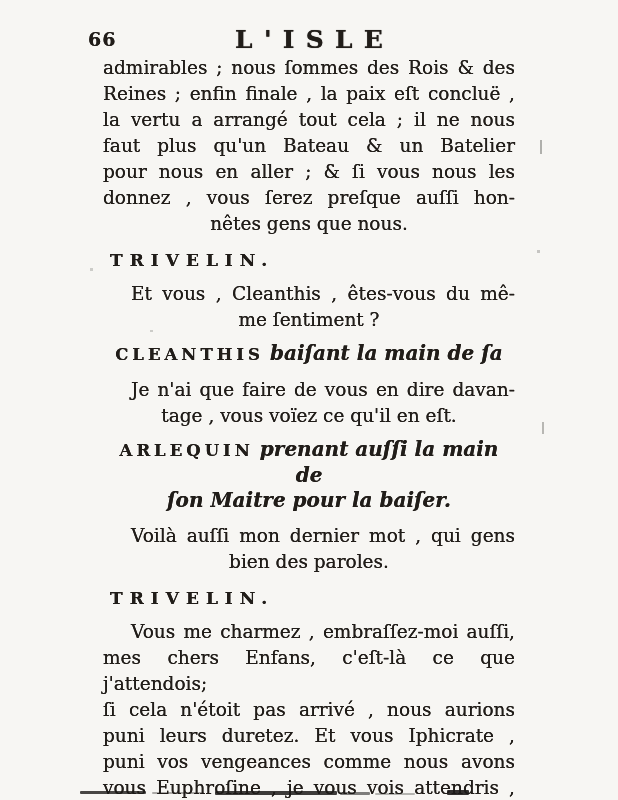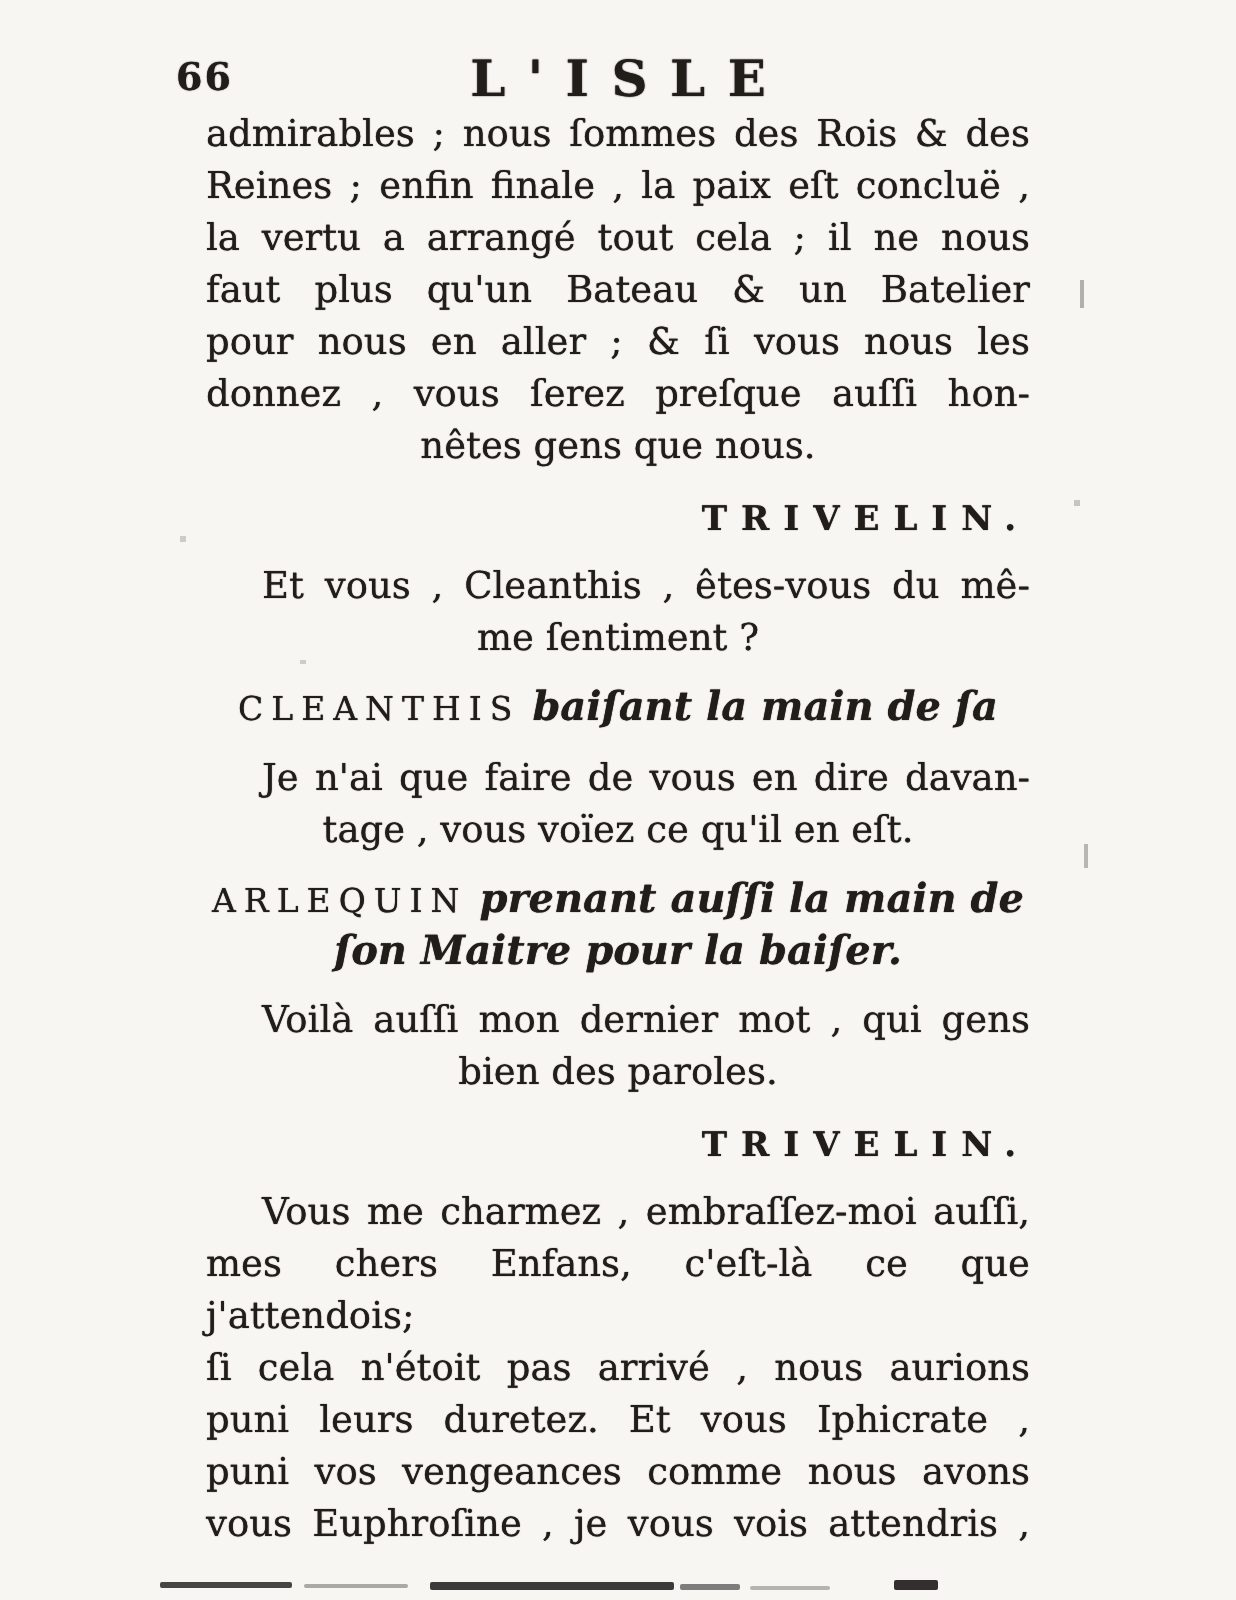--- a/index.html
+++ b/index.html
@@ -33,29 +33,29 @@
     position:absolute;left:103px;top:55px;width:412px;
     font-size:18.5px;line-height:26px;
     text-shadow:0 0 0.5px currentColor;
   }
   .para{margin:0 0 6px 0;}
   .line{white-space:nowrap;}
   .line.j{text-align:justify;text-align-last:justify;white-space:normal;}
   .line.end{text-align:center;}
   .line.ind{text-indent:28px;}
   .speaker{
-    text-align:right;font-weight:bold;font-size:17px;
+    text-align:left;font-weight:bold;font-size:17px;
     letter-spacing:7px;text-indent:7px;
     margin:10px 0 8px 0;
   }
   .stage{
     text-align:center;margin:8px 0 10px 0;line-height:25px;
   }
   .stage .sp{
-    font-weight:normal;font-size:16.5px;letter-spacing:4px;margin-right:6px;
+    font-weight:bold;font-size:16.5px;letter-spacing:4px;margin-right:6px;
   }
   .stage .dir{
     font-style:italic;font-weight:bold;font-size:20px;
   }
   
   .smudge{position:absolute;background:#1c1a18;border-radius:1px;}
   .speck{position:absolute;background:#6a6a66;}
 </style>
 </head>
 <body>

